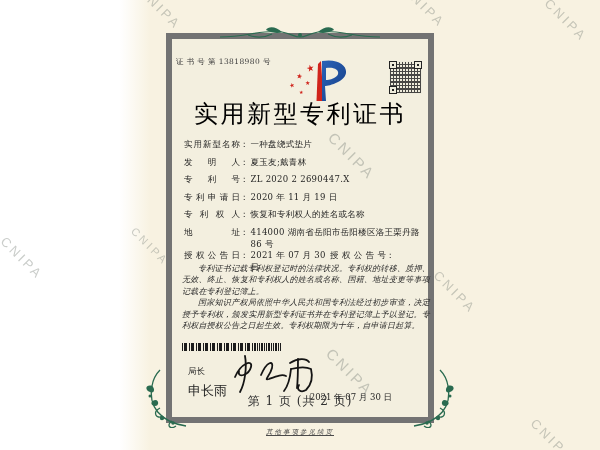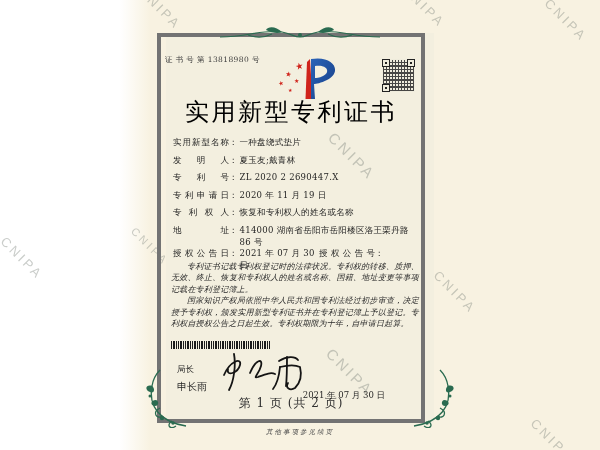--- a/index.html
+++ b/index.html
@@ -4,21 +4,21 @@
 <style>
   html,body{margin:0;padding:0;}
   .canvas{position:relative;width:600px;height:450px;background:#f8f2e1;overflow:hidden;
           font-family:"DejaVu Serif",serif;color:#1f1f1f;}
   .lightband{position:absolute;left:0;top:0;width:150px;height:450px;
              background:linear-gradient(90deg,#ffffff 0%,#ffffff 80%,rgba(255,255,255,0) 100%);}
   .frame-bg{position:absolute;left:166px;top:33px;width:268px;height:390px;background:#f3efdf;}
   .wm{position:absolute;font-family:"Liberation Sans",sans-serif;font-size:13px;letter-spacing:3px;
       color:rgba(122,130,122,0.40);white-space:nowrap;transform:translate(-50%,-50%) rotate(45deg);
       pointer-events:none;}
-  .frame{position:absolute;left:157px;top:33px;width:268px;height:390px;border:4px solid #737373;
+  .frame{position:absolute;left:166px;top:33px;width:268px;height:390px;border:6px solid #737373;
          box-sizing:border-box;background:transparent;}
   .cert-no{position:absolute;left:4px;top:18px;font-size:7.5px;letter-spacing:0.4px;color:#3c3c3c;}
   .qr{position:absolute;right:6px;top:22px;width:33px;height:33px;background:#efecdc;}
   .qr-mesh{position:absolute;left:1px;top:1px;right:1px;bottom:1px;
     background-image:repeating-linear-gradient(0deg,#2a2a2a 0 1.5px,transparent 1.5px 3.5px),
                      repeating-linear-gradient(90deg,#2a2a2a 0 1.5px,transparent 1.5px 3px);
     opacity:0.85;}
   .qr-finder{position:absolute;width:8px;height:8px;border:1.5px solid #222;background:#efecdc;box-sizing:border-box;}
   .qr-finder span{position:absolute;left:1.5px;top:1.5px;width:2px;height:2px;background:#222;}
   .logo{position:absolute;left:113px;top:20px;width:72px;height:42px;}
@@ -31,26 +31,26 @@
   .fvalue{flex:1;letter-spacing:0.3px;}
   .grant-row{display:flex;font-size:8.5px;margin-top:6px;}
   .grant-cell1{width:146px;display:flex;}
   .grant-cell2{display:flex;}
   .paras{position:absolute;left:10px;top:224px;width:248px;}
   .paras p{margin:0;font-size:8px;line-height:11.4px;text-indent:16px;text-align:justify;
            font-style:italic;color:#2b2b2b;letter-spacing:0.2px;}
   .barcode{position:absolute;left:10px;top:304px;width:99px;height:8px;
     background:repeating-linear-gradient(90deg,#1b1b1b 0 1px,#f3efdf 1px 2px,#1b1b1b 2px 4.5px,#f3efdf 4.5px 5.5px,#1b1b1b 5.5px 6px,#f3efdf 6px 7px);}
   .dir-title{position:absolute;left:16px;top:327px;font-size:8.5px;}
-  .dir-name{position:absolute;left:16px;top:343px;font-size:10px;}
+  .dir-name{position:absolute;left:16px;top:343px;font-size:13px;}
   .signature{position:absolute;left:55px;top:312px;width:92px;height:48px;}
   .issue-date{position:absolute;right:36px;top:353px;font-size:8.5px;}
   .page-info{position:absolute;left:0;bottom:7px;width:100%;text-align:center;font-size:12px;letter-spacing:1px;color:#2e2e2e;}
   .footer-note{position:absolute;left:166px;top:428px;width:268px;text-align:center;font-size:6.5px;
-               letter-spacing:2px;color:#4a4a4a;font-style:italic;}
+               letter-spacing:2px;color:#4a4a4a;font-style:italic;text-decoration:underline;}
   .ornament-top{position:absolute;left:218px;top:24px;width:164px;height:18px;}
   .corner{position:absolute;width:46px;height:60px;}
   .corner.bl{left:142px;top:368px;}
   .corner.br{left:412px;top:368px;transform:scaleX(-1);}
 </style>
 </head>
 <body>
 
 <div class="canvas">
 

